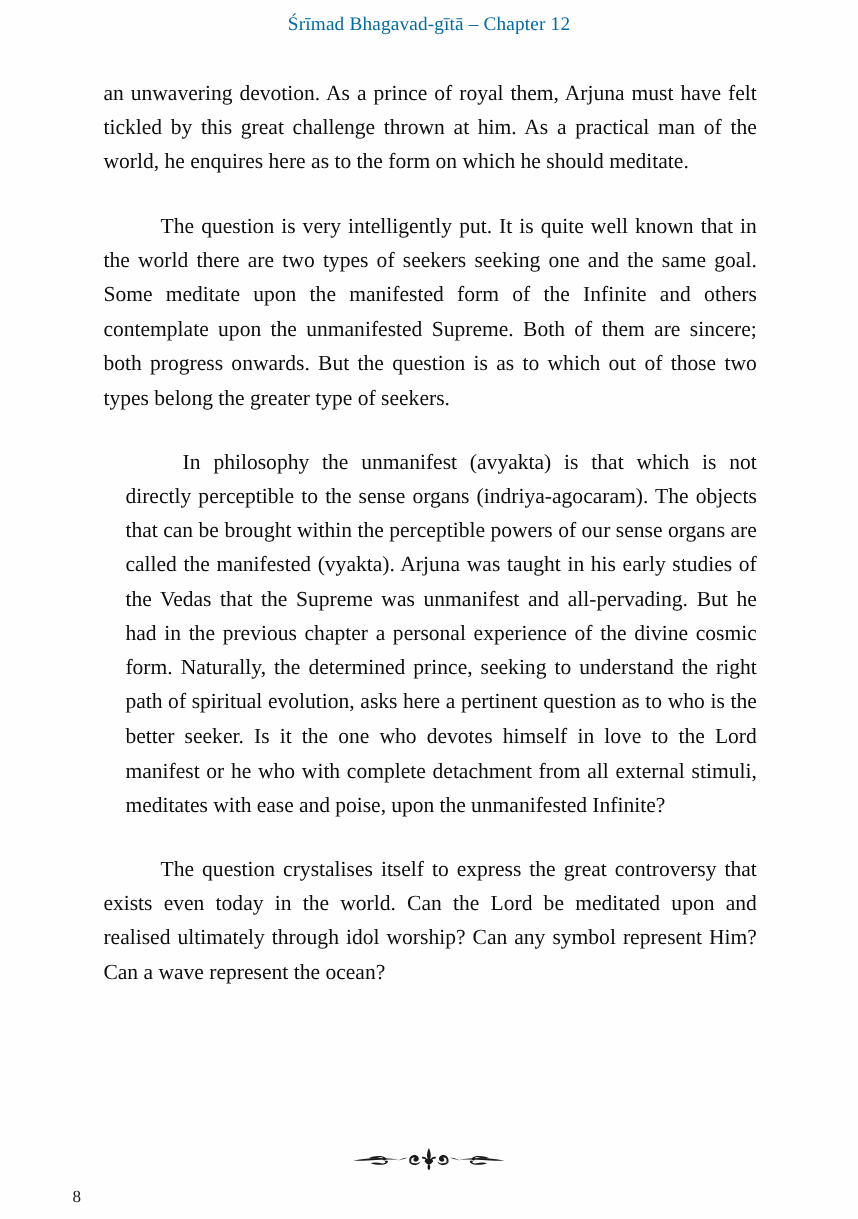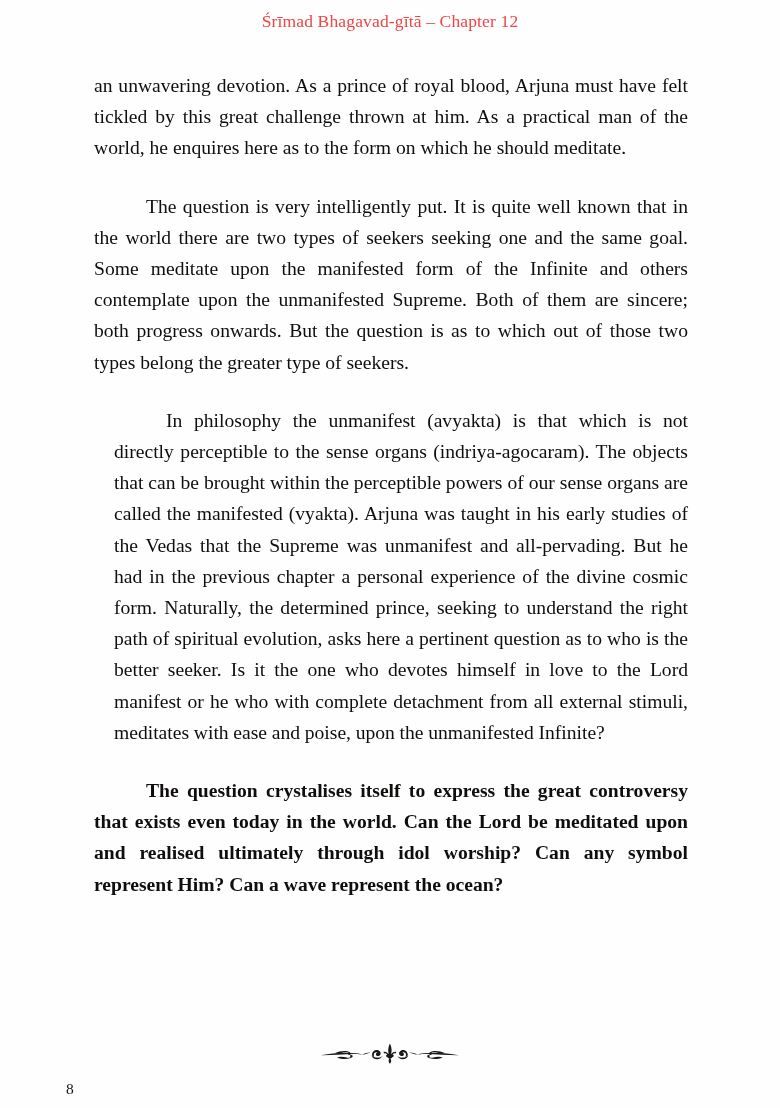--- a/index.html
+++ b/index.html
@@ -25,21 +25,21 @@
 
   
   .running-header {
     position: absolute;
     top: 11px;
     left: 0;
     width: 780px;
     text-align: center;
     font-size: 17.5px;
     letter-spacing: 0.15px;
-    color: #ef4444;
+    color: #0369a1;
     white-space: nowrap;
   }
 
   
   .text-column {
     position: absolute;
     top: 70px;
     left: 94px;
     width: 594px;
   }
@@ -51,21 +51,20 @@
     line-height: 31.2px;
     text-indent: 52px;
     color: #100e0d;
     hyphens: none;
   }
   .para.first {
     text-indent: 0;
   }
   .para:last-child {
     margin-bottom: 16px;
-    font-weight: bold;
   }
   
   .para.tight {
     word-spacing: -0.2px;
     margin-left: 20px;
   }
 
   
   .ornament {
     position: absolute;
@@ -91,21 +90,21 @@
 </style>
 </head>
 <body>
 
 <div class="page">
 
   <div class="running-header">Śrīmad Bhagavad-gītā – Chapter 12</div>
 
   <div class="text-column">
 
-    <p class="para first">an unwavering devotion. As a prince of royal blood, Arjuna must have felt tickled by this great challenge thrown at him. As a practical man of the world, he enquires here as to the form on which he should meditate.</p>
+    <p class="para first">an unwavering devotion. As a prince of royal them, Arjuna must have felt tickled by this great challenge thrown at him. As a practical man of the world, he enquires here as to the form on which he should meditate.</p>
 
     <p class="para">The question is very intelligently put. It is quite well known that in the world there are two types of seekers seeking one and the same goal. Some meditate upon the manifested form of the Infinite and others contemplate upon the unmanifested Supreme. Both of them are sincere; both progress onwards. But the question is as to which out of those two types belong the greater type of seekers.</p>
 
     <p class="para tight">In philosophy the unmanifest (avyakta) is that which is not directly perceptible to the sense organs (indriya-agocaram). The objects that can be brought within the perceptible powers of our sense organs are called the manifested (vyakta). Arjuna was taught in his early studies of the Vedas that the Supreme was unmanifest and all-pervading. But he had in the previous chapter a personal experience of the divine cosmic form. Naturally, the determined prince, seeking to understand the right path of spiritual evolution, asks here a pertinent question as to who is the better seeker. Is it the one who devotes himself in love to the Lord manifest or he who with complete detachment from all external stimuli, meditates with ease and poise, upon the unmanifested Infinite?</p>
 
     <p class="para">The question crystalises itself to express the great controversy that exists even today in the world. Can the Lord be meditated upon and realised ultimately through idol worship? Can any symbol represent Him? Can a wave represent the ocean?</p>
 
   </div>
 
   <div class="ornament">

